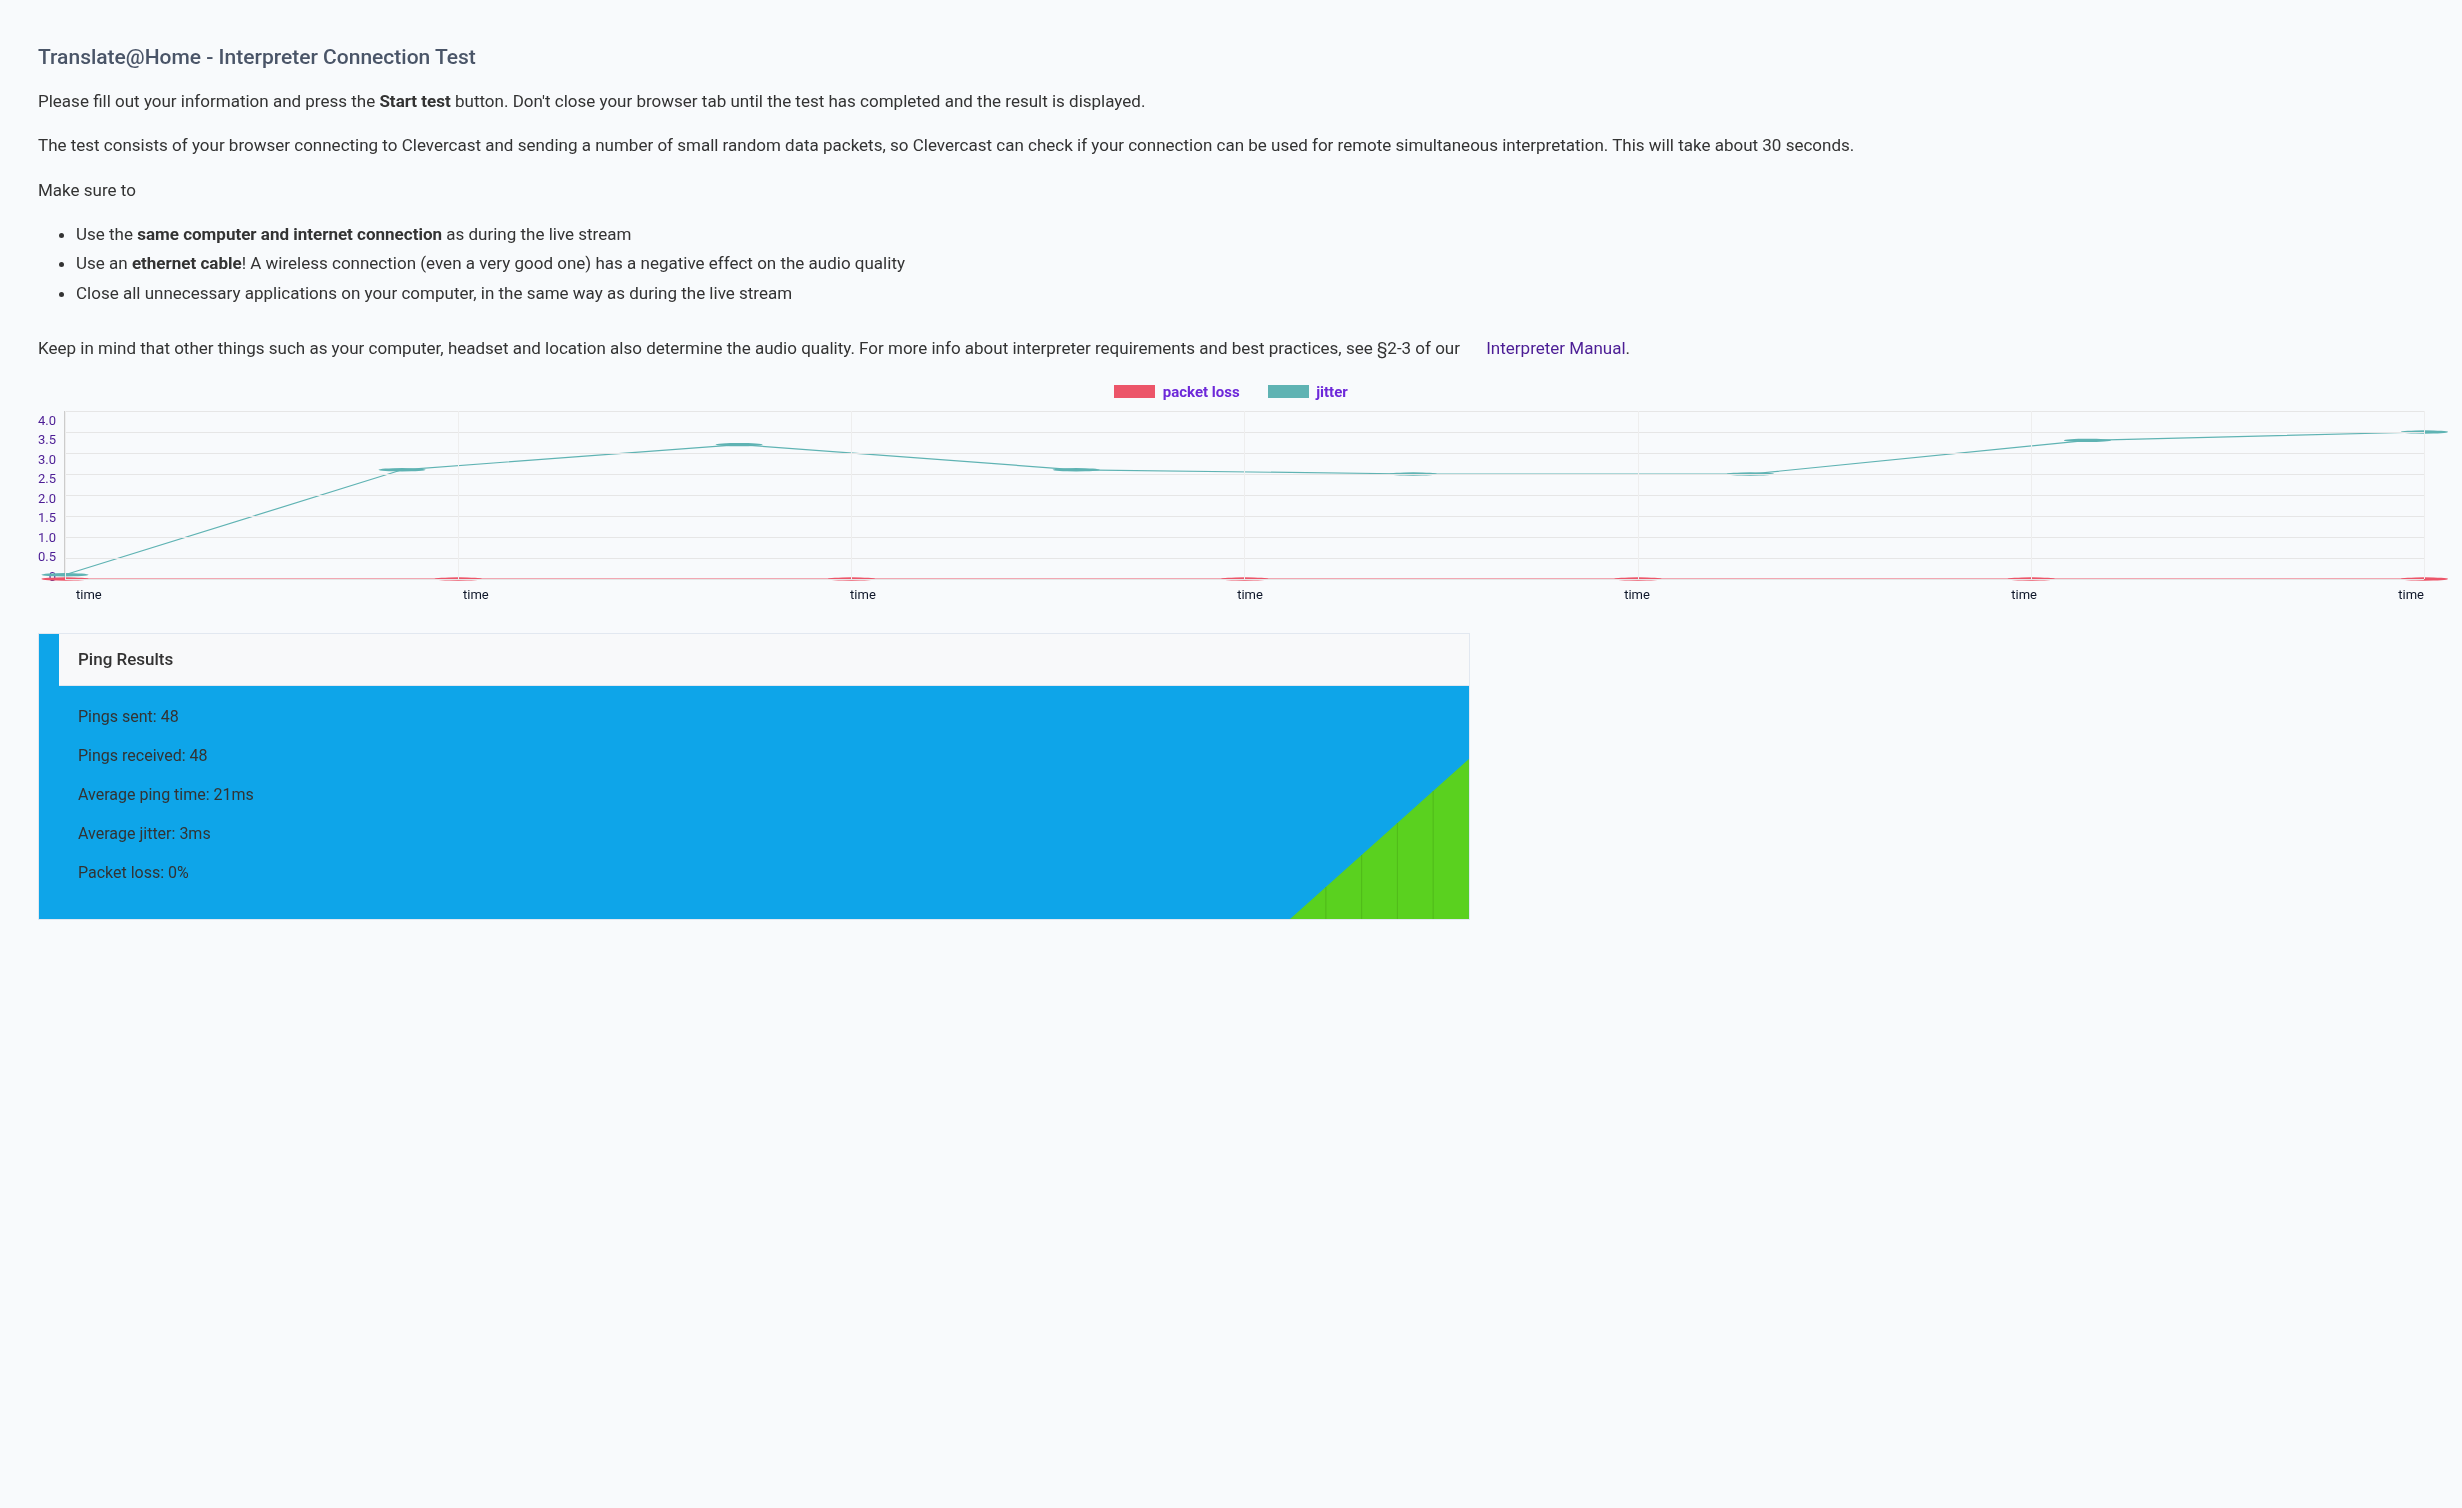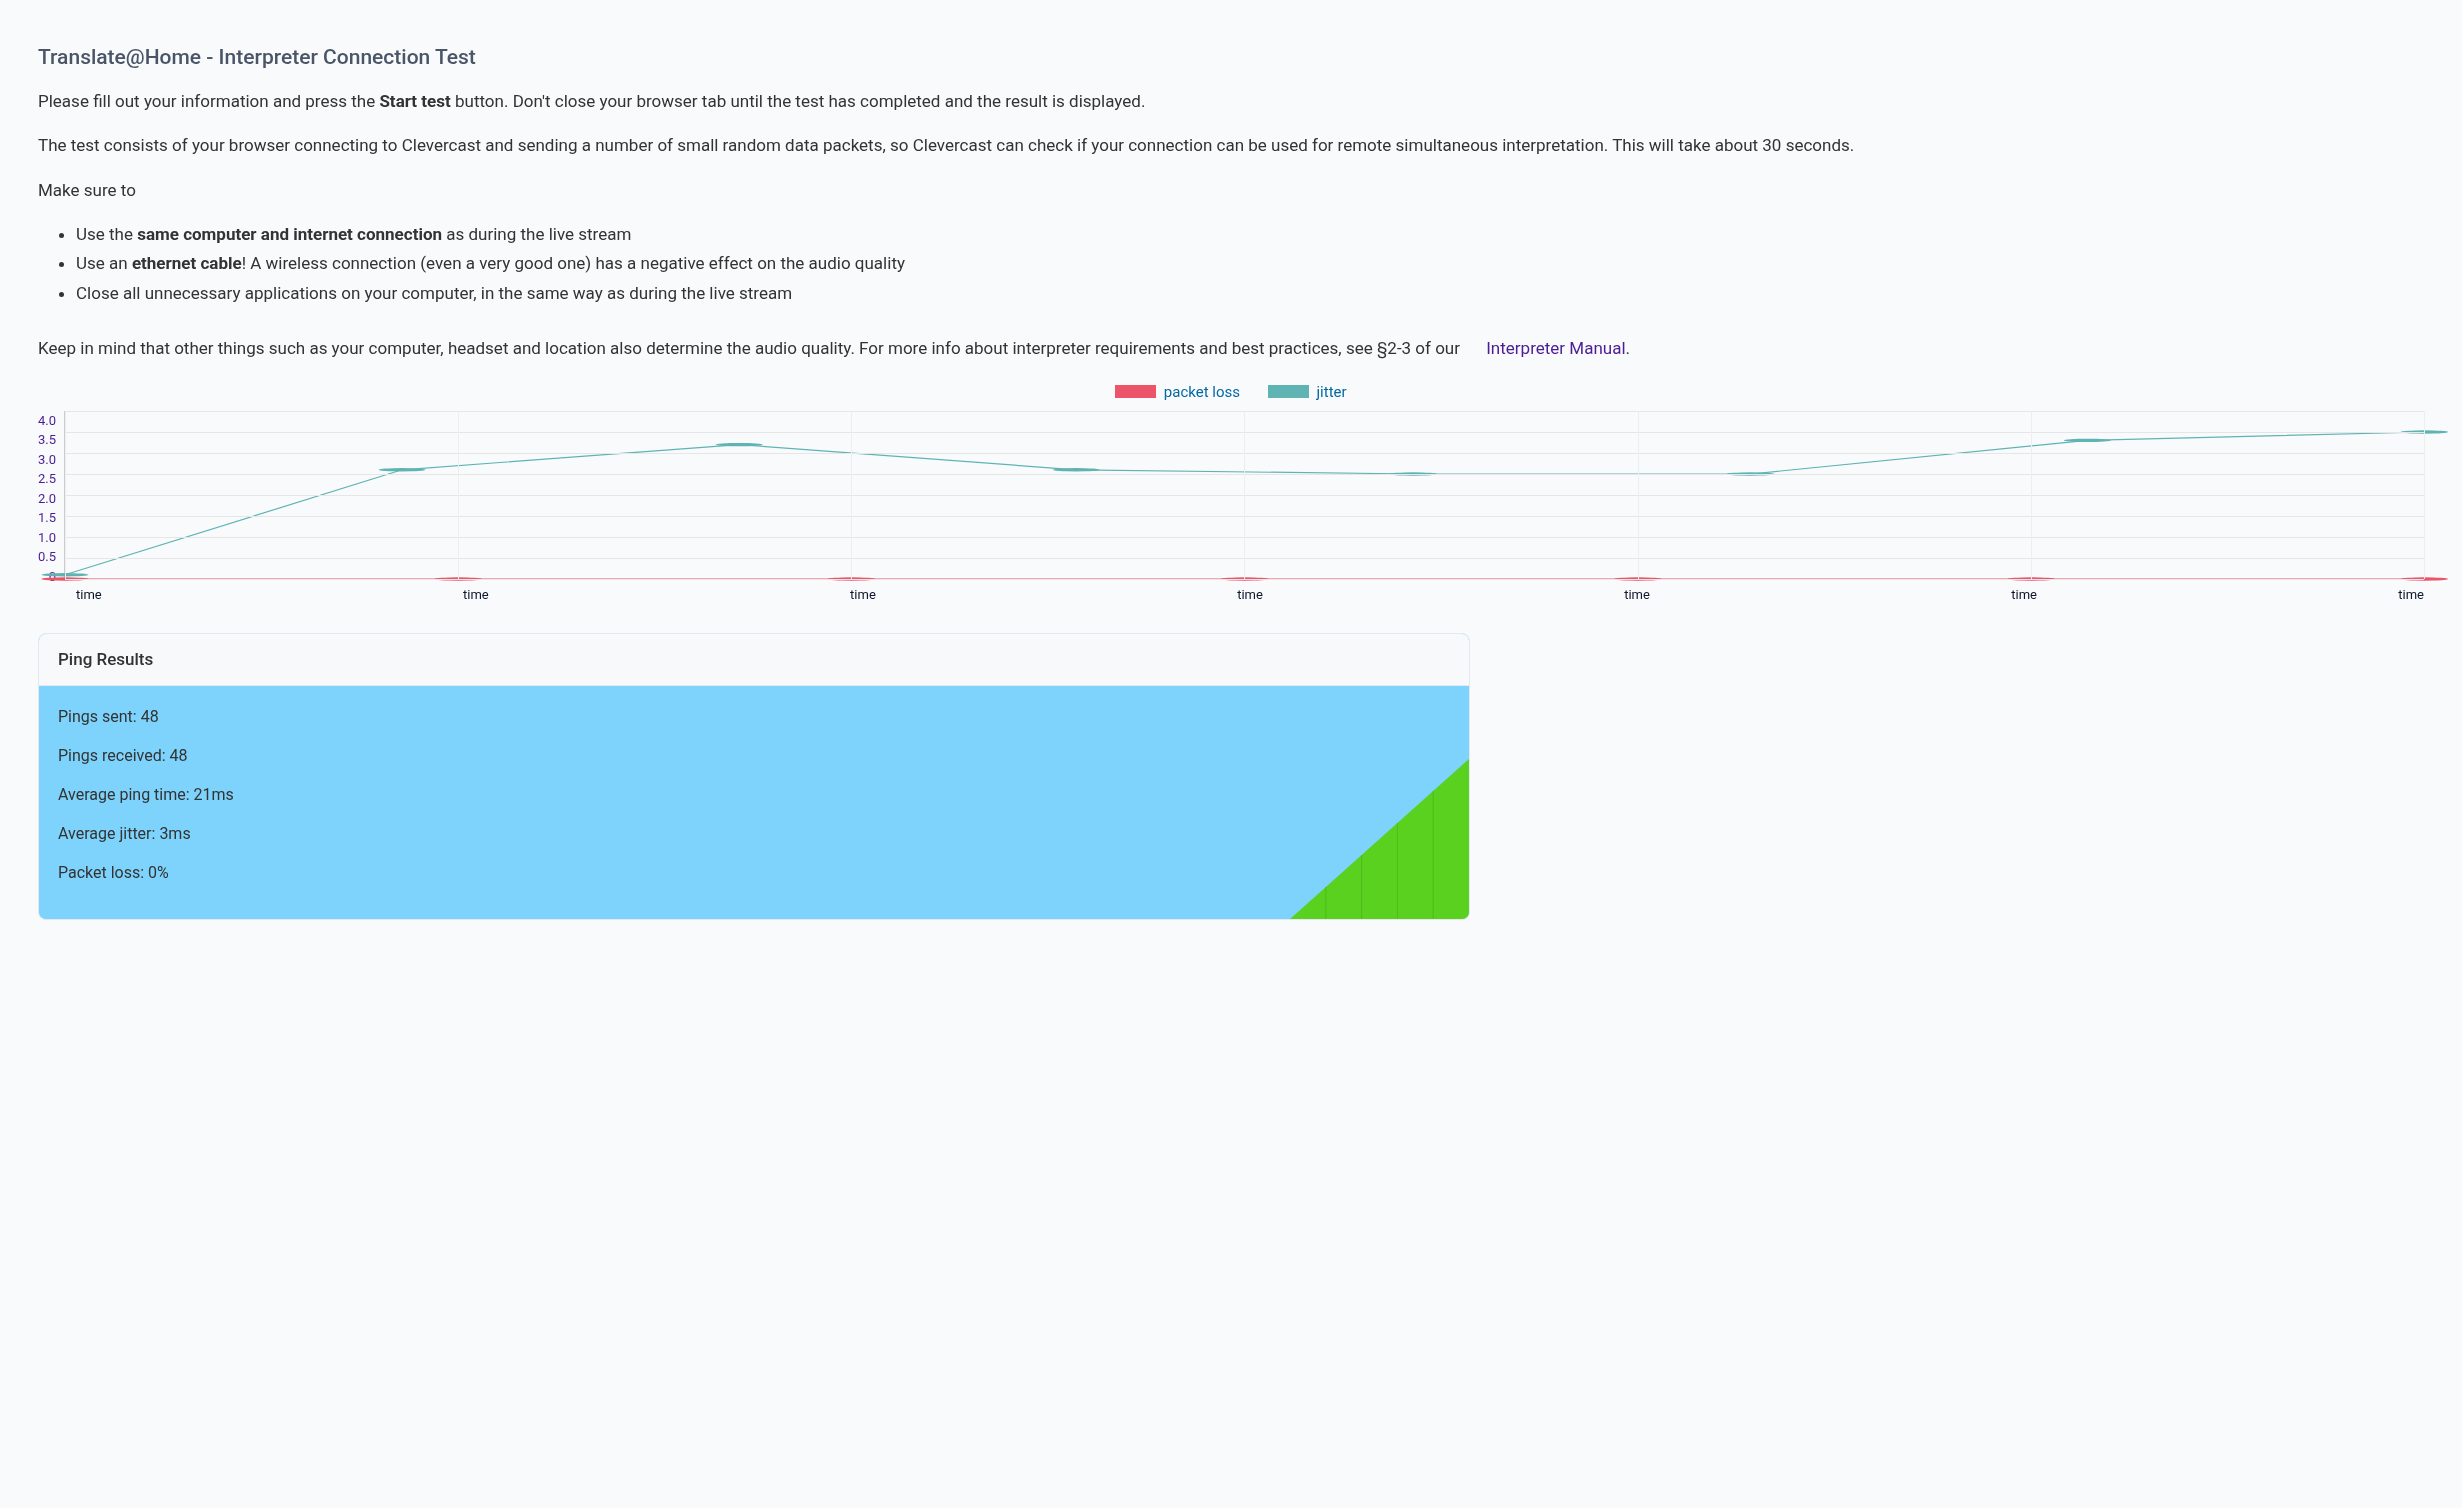--- a/index.html
+++ b/index.html
@@ -23,22 +23,23 @@
   li { margin-bottom: 3.8px; color: #333; }
   strong { font-weight: 700; }
   a { color: #4c1d95; text-decoration: none; margin-left: 22px; }
 
   .chart-wrap { margin: 19px 0 28px 0; }
   .legend {
     display: flex;
     justify-content: center;
     gap: 28px;
     font-size: 15px;
-    color: #0369a1;
+    color: #6d28d9;
     margin-bottom: 7.5px;
+    font-weight: bold;
   }
   .legend-item { display: flex; align-items: center; gap: 7.5px; }
   .swatch { width: 41px; height: 13px; display: inline-block; }
   .swatch.pl { background: #ec5569; }
   .swatch.jt { background: #5fb3b3; }
 
   .chart-area {
     display: flex;
     align-items: stretch;
   }
@@ -75,24 +76,25 @@
     font-size: 13px;
     color: #0f172a;
     margin-top: 5.6px;
     margin-left: 38px;
   }
   svg.lines { position: absolute; top:0; left:0; width:100%; height:100%; overflow: visible; }
 
   .results-card {
     width: 60%;
     border: 0.9px solid #e2e8f0;
-    border-radius: 8px;
-    background: #7dd3fc;
+    border-radius: 0;
+    background: #0ea5e9;
     overflow: hidden;
     position: relative;
+    padding-left: 20px;
   }
   .results-header {
     background: #f8f9fa;
     padding: 13px 19px;
     border-bottom: 0.9px solid #e2e8f0;
     font-size: 17px;
     font-weight: 500;
     color: #333;
   }
   .results-body {

